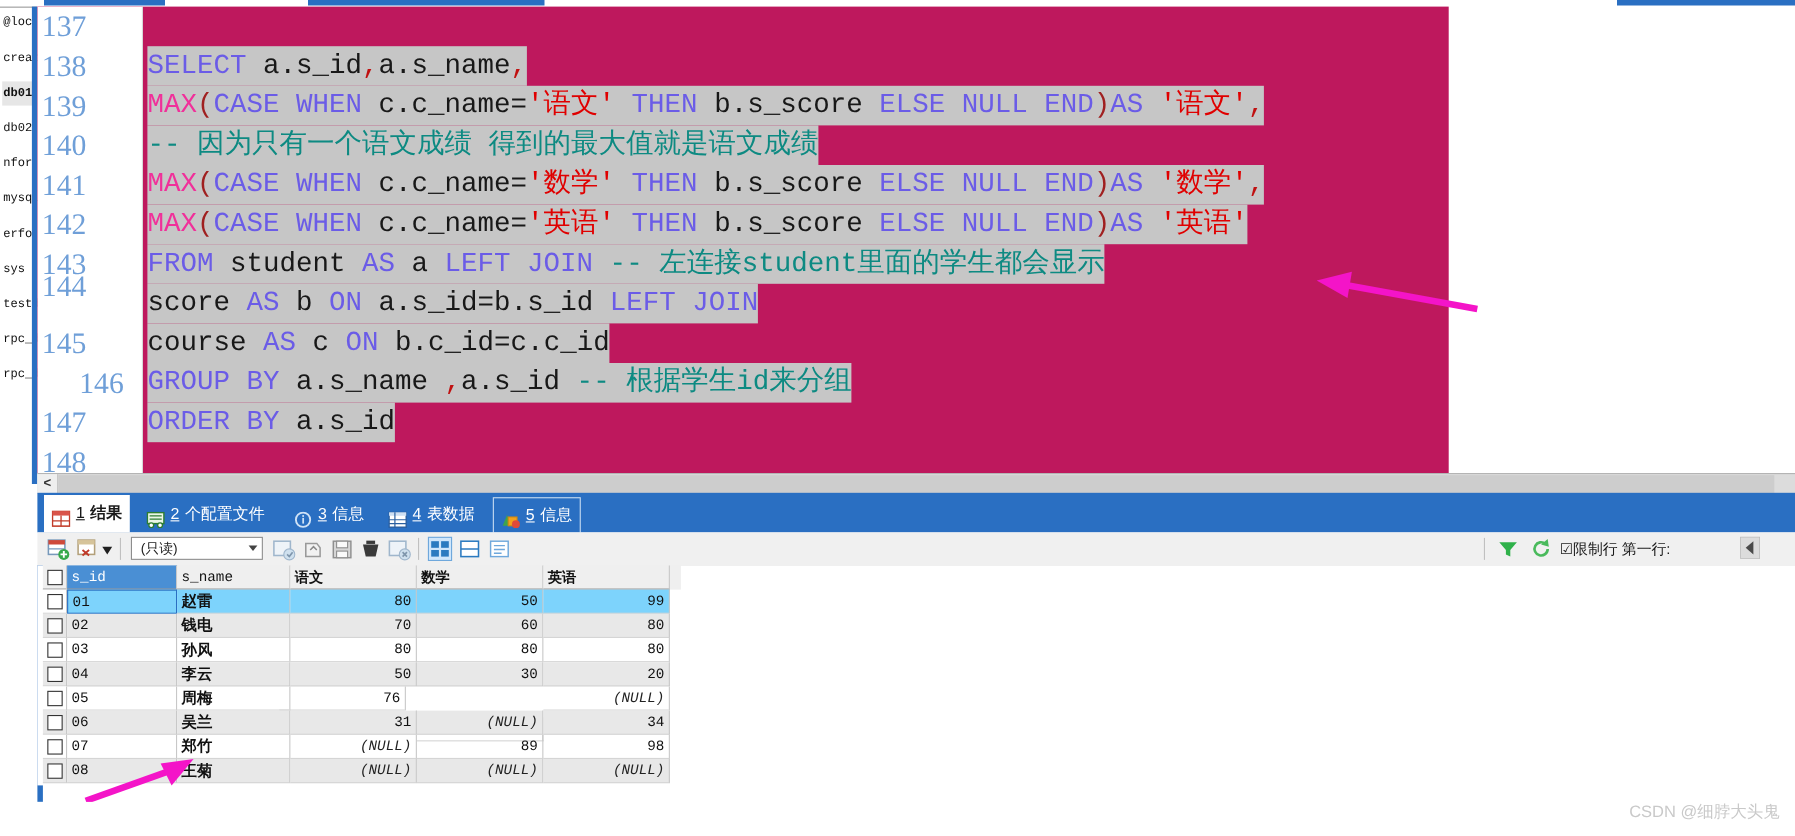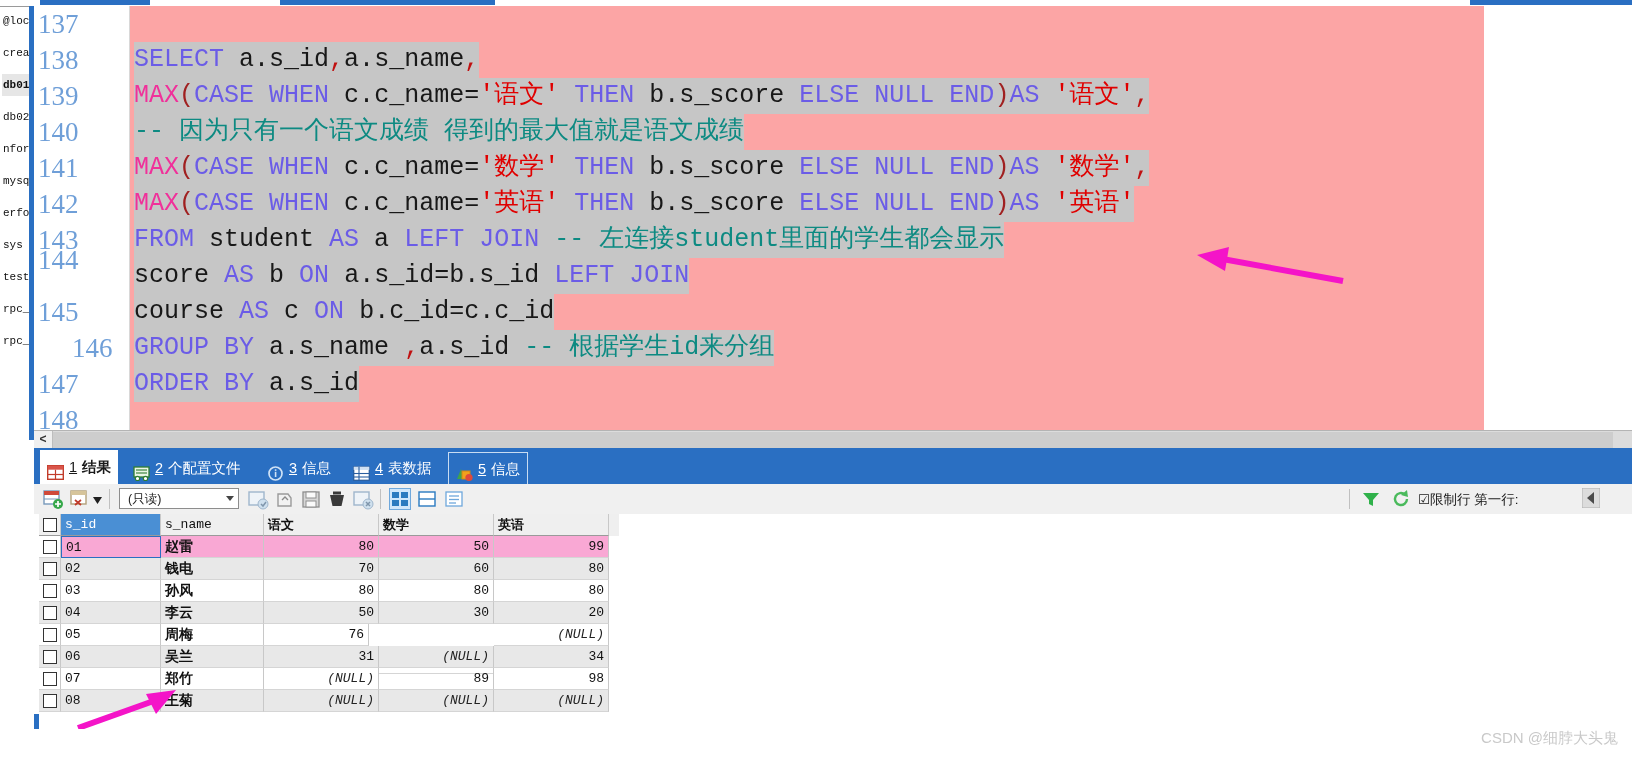--- a/index.html
+++ b/index.html
@@ -29,22 +29,22 @@
   .sidebar-top-line{position:absolute;left:0;top:6px;width:34px;height:1px;background:#9a9a9a;}
   .sb-item{
     position:absolute;left:2px;width:34px;height:22px;line-height:22px;
     white-space:nowrap;padding-left:1px;
   }
   .sb-item.sel{background:#e6e6e6;font-weight:bold;}
   .sidebar-edge{position:absolute;left:29px;top:6px;width:5px;height:434px;background:#2a6fc2;}
 
   
   .editor{
-    position:absolute;left:34px;top:6px;width:1450px;height:424px;
-    background:#fca5a5;overflow:hidden;
+    position:absolute;left:34px;top:6px;width:1283px;height:424px;
+    background:#be185d;overflow:hidden;
   }
   .gutter{
     position:absolute;left:0;top:0;width:96px;height:424px;background:#ffffff;
   }
   .gutter-sep{position:absolute;left:95px;top:0;width:1px;height:424px;background:#d8d8d8;}
   .lineno{
     position:absolute;left:0;width:82px;text-align:left;
     font-family:"Liberation Serif","DejaVu Serif",serif;
     font-size:27px;color:#6f9fd8;line-height:36px;height:36px;
     padding-left:4px;
@@ -132,21 +132,21 @@
     position:absolute;left:4px;top:4px;width:12px;height:12px;
     border:1.5px solid #333;background:#fff;
   }
   .cell.hdr{background:#efefef;font-weight:normal;border-bottom:1px solid #9a9a9a;}
   .cell.hdr.cjk{font-family:"Liberation Sans","DejaVu Sans",sans-serif;font-weight:bold;font-size:13px;}
   .cell.hdrsel{background:#4a8fd4;color:#ffffff;}
   .cell.num{text-align:right;}
   .cell.nullv{text-align:right;font-style:italic;color:#222;}
   .cell.name{font-family:"Liberation Sans","DejaVu Sans",sans-serif;font-weight:bold;font-size:14px;}
   .row.alt .cell{background:#e8e8e8;}
-  .row.selrow .cell{background:#f9a8d4;}
+  .row.selrow .cell{background:#7dd3fc;}
   .row.selrow .cell.cb{background:#ffffff;}
   .row.selrow .cell.c0{border:1.5px solid #2a6fc2;}
 
   
   .arrow-svg{position:absolute;pointer-events:none;}
 
   .watermark{
     position:absolute;right:14px;bottom:12px;
     font-size:15px;color:#c9c9c9;
     font-family:"Liberation Sans","DejaVu Sans",sans-serif;

